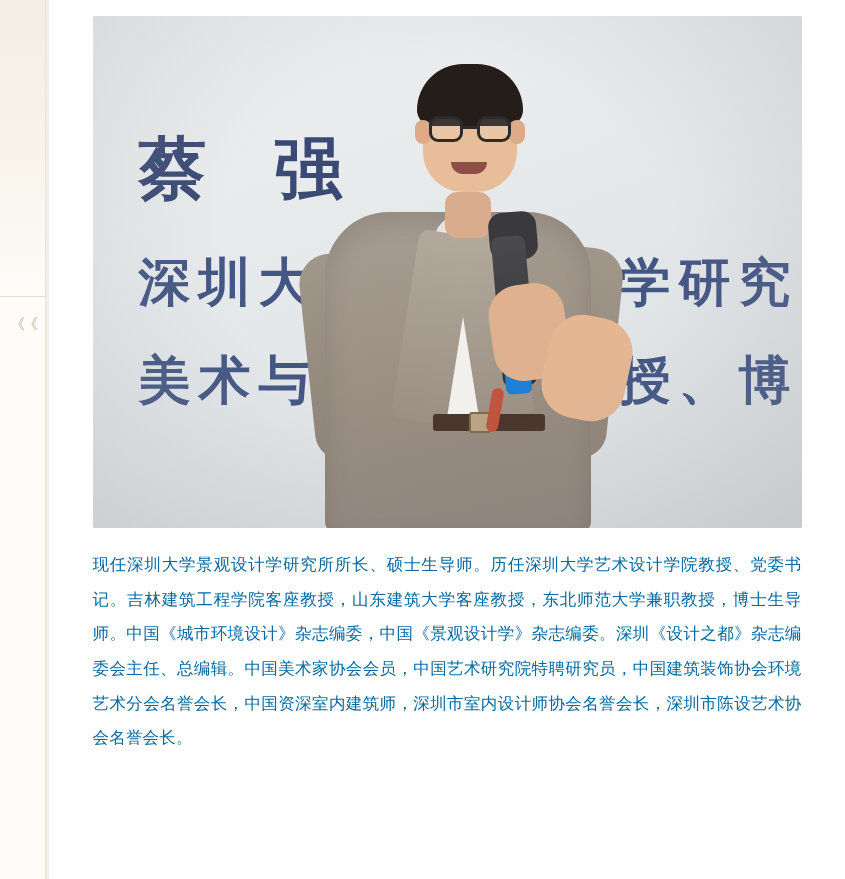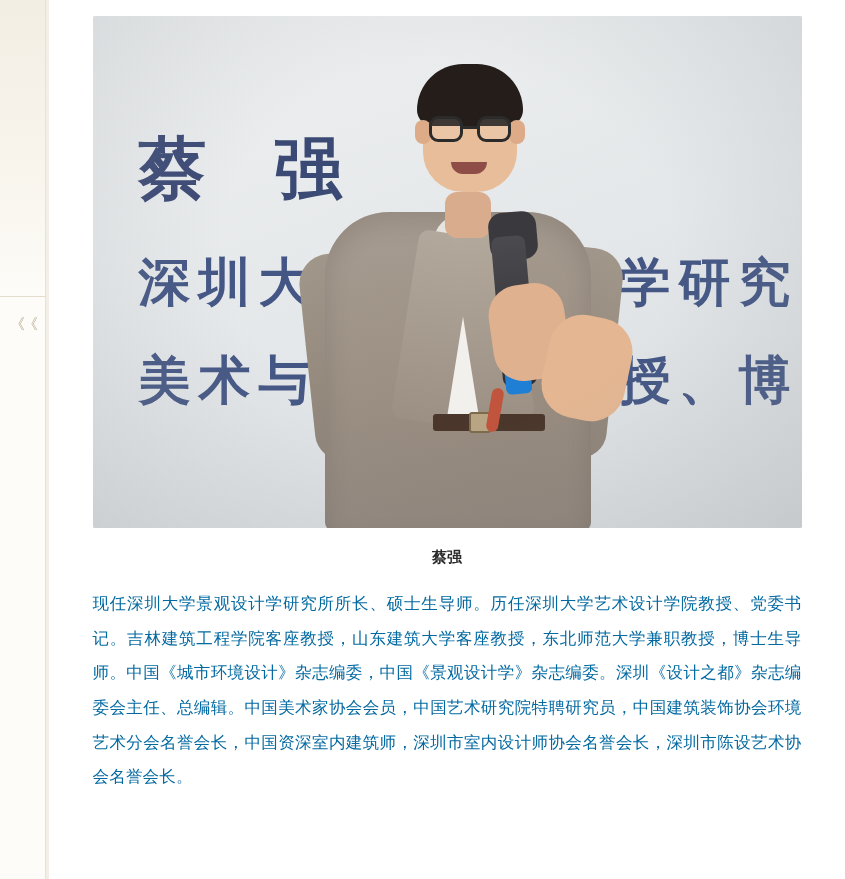--- a/index.html
+++ b/index.html
@@ -440,18 +440,17 @@
           <div class="mic-tip"></div>
           <div class="hand-hold"></div>
           <div class="hand-open"></div>
           <div class="badge-cord"></div>
         </div>
 
         <div class="vignette"></div>
       </div>
     </div>
 
-    <div class="caption">蔡强</div>
 
     <div class="body-text">现任深圳大学景观设计学研究所所长、硕士生导师。历任深圳大学艺术设计学院教授、党委书记。吉林建筑工程学院客座教授，山东建筑大学客座教授，东北师范大学兼职教授，博士生导师。中国《城市环境设计》杂志编委，中国《景观设计学》杂志编委。深圳《设计之都》杂志编委会主任、总编辑。中国美术家协会会员，中国艺术研究院特聘研究员，中国建筑装饰协会环境艺术分会名誉会长，中国资深室内建筑师，深圳市室内设计师协会名誉会长，深圳市陈设艺术协会名誉会长。</div>
 
   </div>
 </div>
 
 </body></html>

